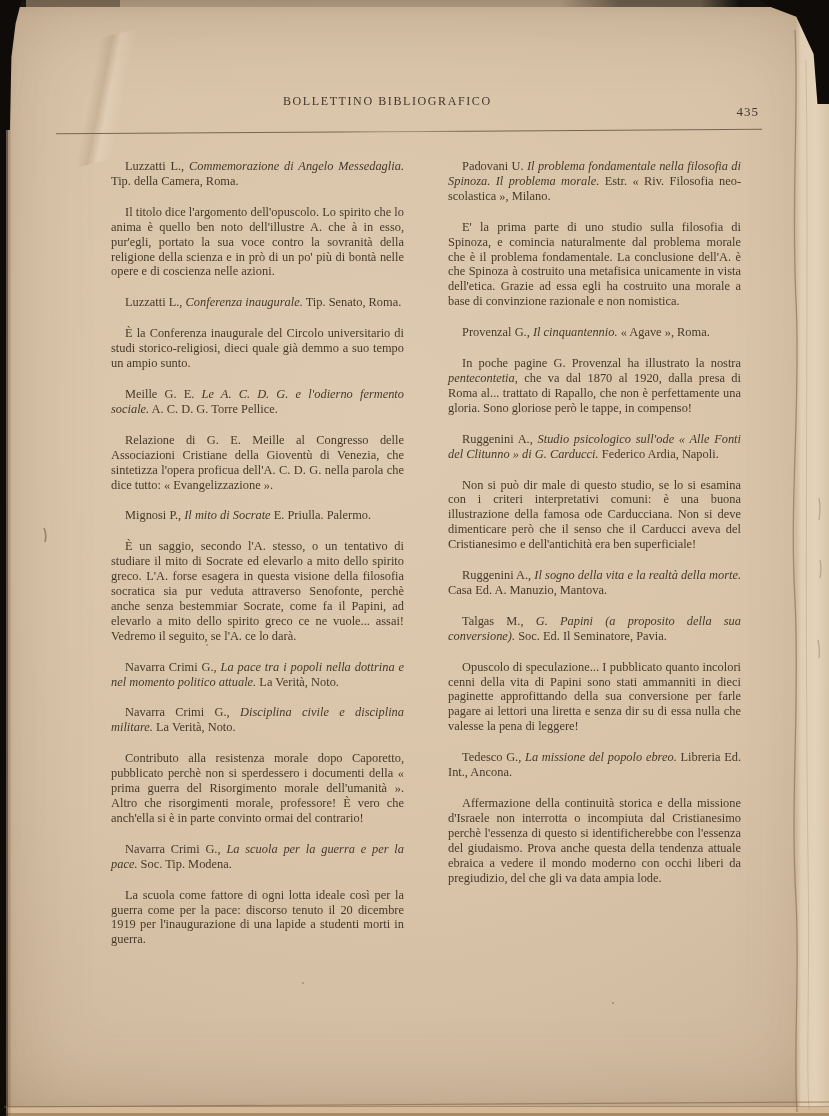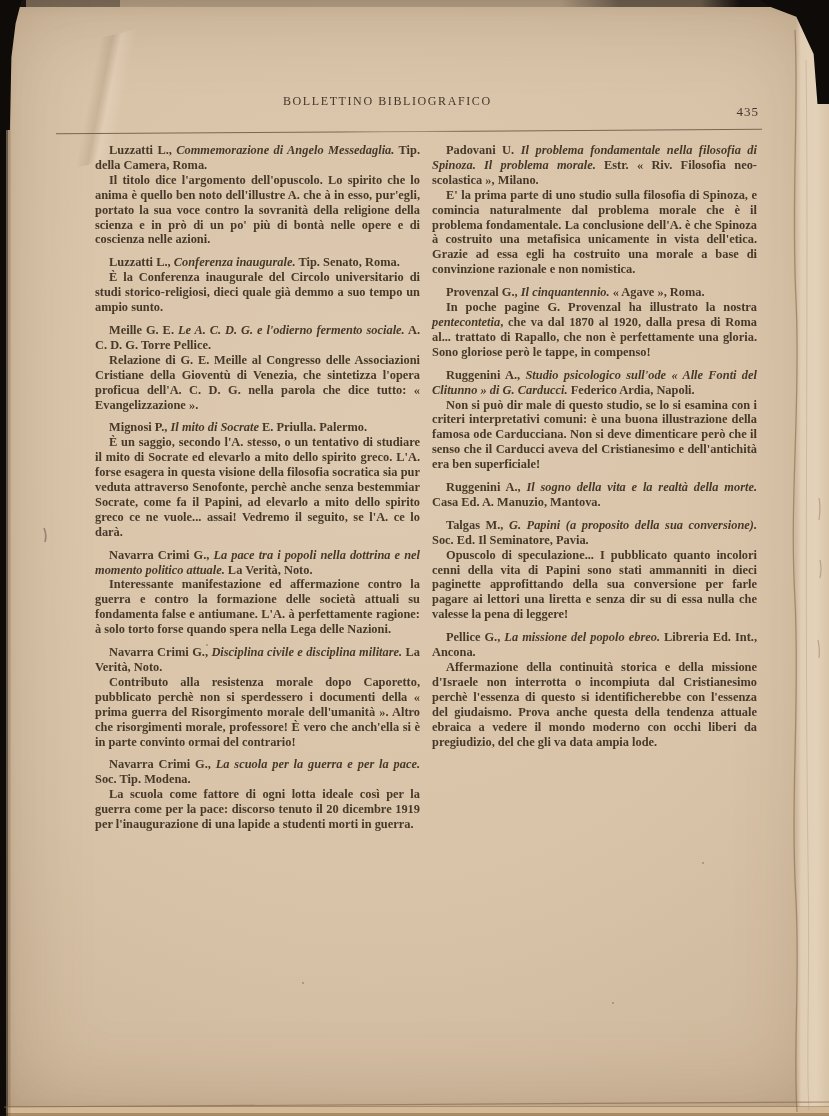--- a/index.html
+++ b/index.html
@@ -62,21 +62,21 @@
     background:linear-gradient(90deg, rgba(110,91,71,.9) 0 40%, rgba(110,91,71,.55) 46% 52%, rgba(110,91,71,.9) 58% 100%);
     transform:rotate(-0.35deg);
   }
 
   .columns{
     position:absolute;top:143px;left:95px;width:662px;
     display:flex;gap:12px;color:#473929;
     font-size:12.4px;line-height:14.9px;
   }
   .column{width:325px;}
-  .entry p{margin:0;text-align:justify;text-indent:14px;hyphens:auto;font-weight:bold;}
+  .entry p{margin:16px;text-align:justify;text-indent:14px;hyphens:auto;}
   .entry + .entry{margin-top:8px;}
   .entry-body{margin-top:2px;}
   .entry i{font-style:italic;}
 
   .speck{position:absolute;border-radius:50%;background:rgba(85,62,40,.4);}
 </style>
 </head>
 <body>
 
 <div class="scan">
@@ -114,21 +114,20 @@
         <article class="entry">
           <p class="entry-head"><span>Meille G. E. </span><i>Le A. C. D. G. e l'odierno fermento sociale.</i><span> A. C. D. G. Torre Pellice.</span></p>
           <p class="entry-body"><span>Relazione di G. E. Meille al Congresso delle Associazioni Cristiane della Gioventù di Venezia, che sintetizza l'opera proficua dell'A. C. D. G. nella parola che dice tutto: « Evangelizzazione ».</span></p>
         </article>
         <article class="entry">
           <p class="entry-head"><span>Mignosi P., </span><i>Il mito di Socrate</i><span> E. Priulla. Palermo.</span></p>
           <p class="entry-body"><span>È un saggio, secondo l'A. stesso, o un tentativo di studiare il mito di Socrate ed elevarlo a mito dello spirito greco. L'A. forse esagera in questa visione della filosofia socratica sia pur veduta attraverso Senofonte, perchè anche senza bestemmiar Socrate, come fa il Papini, ad elevarlo a mito dello spirito greco ce ne vuole... assai! Vedremo il seguito, se l'A. ce lo darà.</span></p>
         </article>
         <article class="entry">
           <p class="entry-head"><span>Navarra Crimi G., </span><i>La pace tra i popoli nella dottrina e nel momento politico attuale.</i><span> La Verità, Noto.</span></p>
-          <p class="entry-body"><span>Interessante manifestazione ed affermazione contro la guerra e contro la formazione delle società attuali su fondamenta false e antiumane. L'A. à perfettamente ragione: à solo torto forse quando spera nella Lega delle Nazioni.</span></p>
         </article>
         <article class="entry">
           <p class="entry-head"><span>Navarra Crimi G., </span><i>Disciplina civile e disciplina militare.</i><span> La Verità, Noto.</span></p>
           <p class="entry-body"><span>Contributo alla resistenza morale dopo Caporetto, pubblicato perchè non si sperdessero i documenti della « prima guerra del Risorgimento morale dell'umanità ». Altro che risorgimenti morale, professore! È vero che anch'ella si è in parte convinto ormai del contrario!</span></p>
         </article>
         <article class="entry">
           <p class="entry-head"><span>Navarra Crimi G., </span><i>La scuola per la guerra e per la pace.</i><span> Soc. Tip. Modena.</span></p>
           <p class="entry-body"><span>La scuola come fattore di ogni lotta ideale così per la guerra come per la pace: discorso tenuto il 20 dicembre 1919 per l'inaugurazione di una lapide a studenti morti in guerra.</span></p>
         </article>
       </div>
@@ -146,21 +145,21 @@
           <p class="entry-body"><span>Non si può dir male di questo studio, se lo si esamina con i criteri interpretativi comuni: è una buona illustrazione della famosa ode Carducciana. Non si deve dimenticare però che il senso che il Carducci aveva del Cristianesimo e dell'antichità era ben superficiale!</span></p>
         </article>
         <article class="entry">
           <p class="entry-head"><span>Ruggenini A., </span><i>Il sogno della vita e la realtà della morte.</i><span> Casa Ed. A. Manuzio, Mantova.</span></p>
         </article>
         <article class="entry">
           <p class="entry-head"><span>Talgas M., </span><i>G. Papini (a proposito della sua conversione).</i><span> Soc. Ed. Il Seminatore, Pavia.</span></p>
           <p class="entry-body"><span>Opuscolo di speculazione... I pubblicato quanto incolori cenni della vita di Papini sono stati ammanniti in dieci paginette approfittando della sua conversione per farle pagare ai lettori una liretta e senza dir su di essa nulla che valesse la pena di leggere!</span></p>
         </article>
         <article class="entry">
-          <p class="entry-head"><span>Pellice G., </span><i>La missione del popolo ebreo.</i><span> Libreria Ed. Int., Ancona.</span></p>
+          <p class="entry-head"><span>Tedesco G., </span><i>La missione del popolo ebreo.</i><span> Libreria Ed. Int., Ancona.</span></p>
           <p class="entry-body"><span>Affermazione della continuità storica e della missione d'Israele non interrotta o incompiuta dal Cristianesimo perchè l'essenza di questo si identificherebbe con l'essenza del giudaismo. Prova anche questa della tendenza attuale ebraica a vedere il mondo moderno con occhi liberi da pregiudizio, del che gli va data ampia lode.</span></p>
         </article>
       </div>
   </div>
 
   <span class="speck" style="left:302px;top:982px;width:2px;height:2px;"></span>
   <span class="speck" style="left:612px;top:1002px;width:2px;height:2px;"></span>
   <span class="speck" style="left:206px;top:644px;width:2px;height:2px;"></span>
   <span class="speck" style="left:702px;top:862px;width:2px;height:2px;"></span>
 </div>

